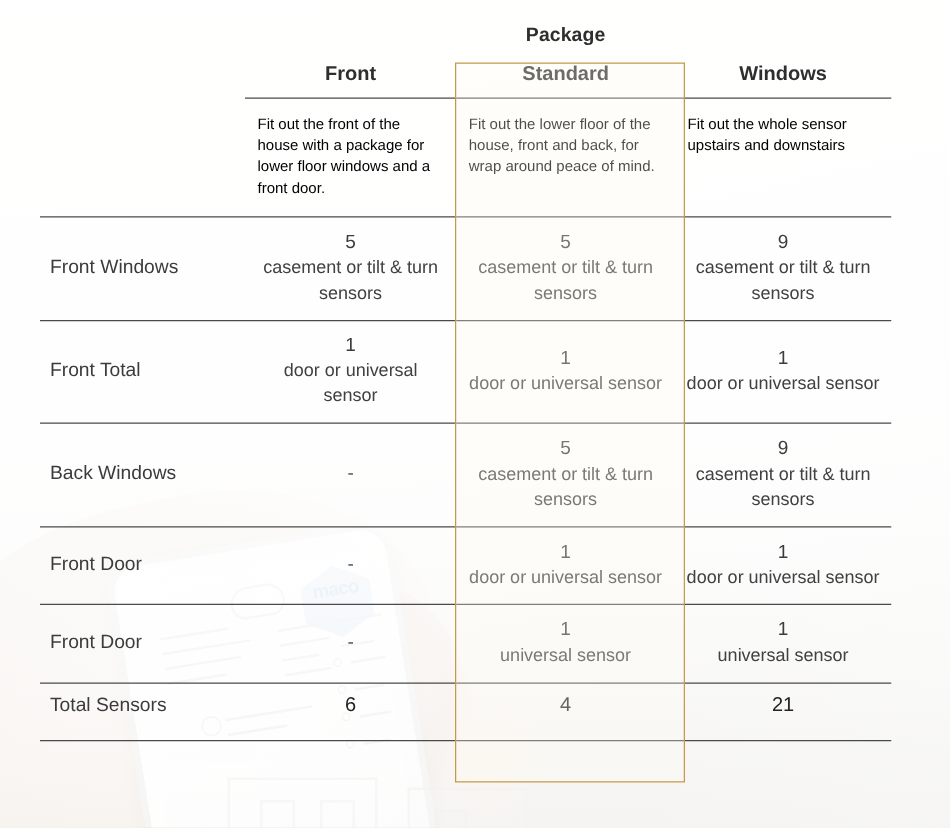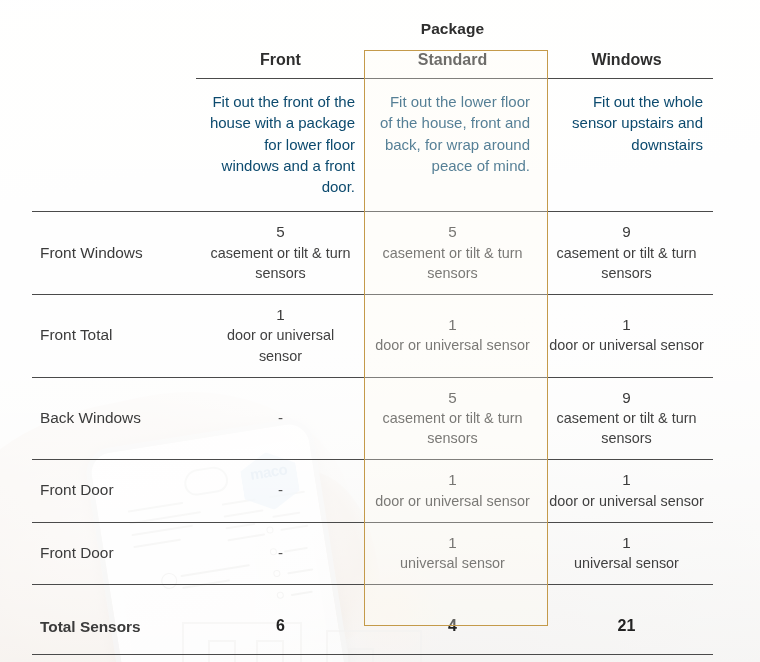--- a/index.html
+++ b/index.html
@@ -176,24 +176,24 @@
     color: #2e2e2e;
     text-align: center;
     padding: 7px 6px 9px 6px;
     border-bottom: 1.6px solid #4a4a4a;
     vertical-align: bottom;
   }
   .plan-row th.blank { border-bottom: none; }
 
   
   .desc-row td {
-    text-align: right;
-    font-size: 15px;
+    text-align: left;
+    font-size: 12px;
     line-height: 1.42;
-    color: #0c4a6e;
+    color: #000000;
     padding: 12px 10px 14px 10px;
     border-bottom: 1.6px solid #4a4a4a;
     vertical-align: top;
   }
   .desc-row td.blank { border-bottom: 1.6px solid #4a4a4a; }
 
   
   tbody.body-rows td {
     border-bottom: 1.6px solid #4a4a4a;
     padding: 9px 8px 11px 8px;
@@ -224,22 +224,22 @@
   .dash {
     display: block;
     text-align: center;
     font-size: 15.2px;
     color: #555;
   }
 
   
   tr.total-row td {
     border-bottom: 1.6px solid #4a4a4a;
-    padding: 30px 8px 16px 8px;
-    font-weight: 700;
+    padding: 7px 8px 16px 8px;
+    font-weight: 400;
     font-size: 16px;
     color: #232323;
   }
   tr.total-row td.rowlabel { text-align: left; }
   tr.total-row td.val { text-align: center; }
 
   
   #standard-highlight {
     position: absolute;
     left: 364px;

